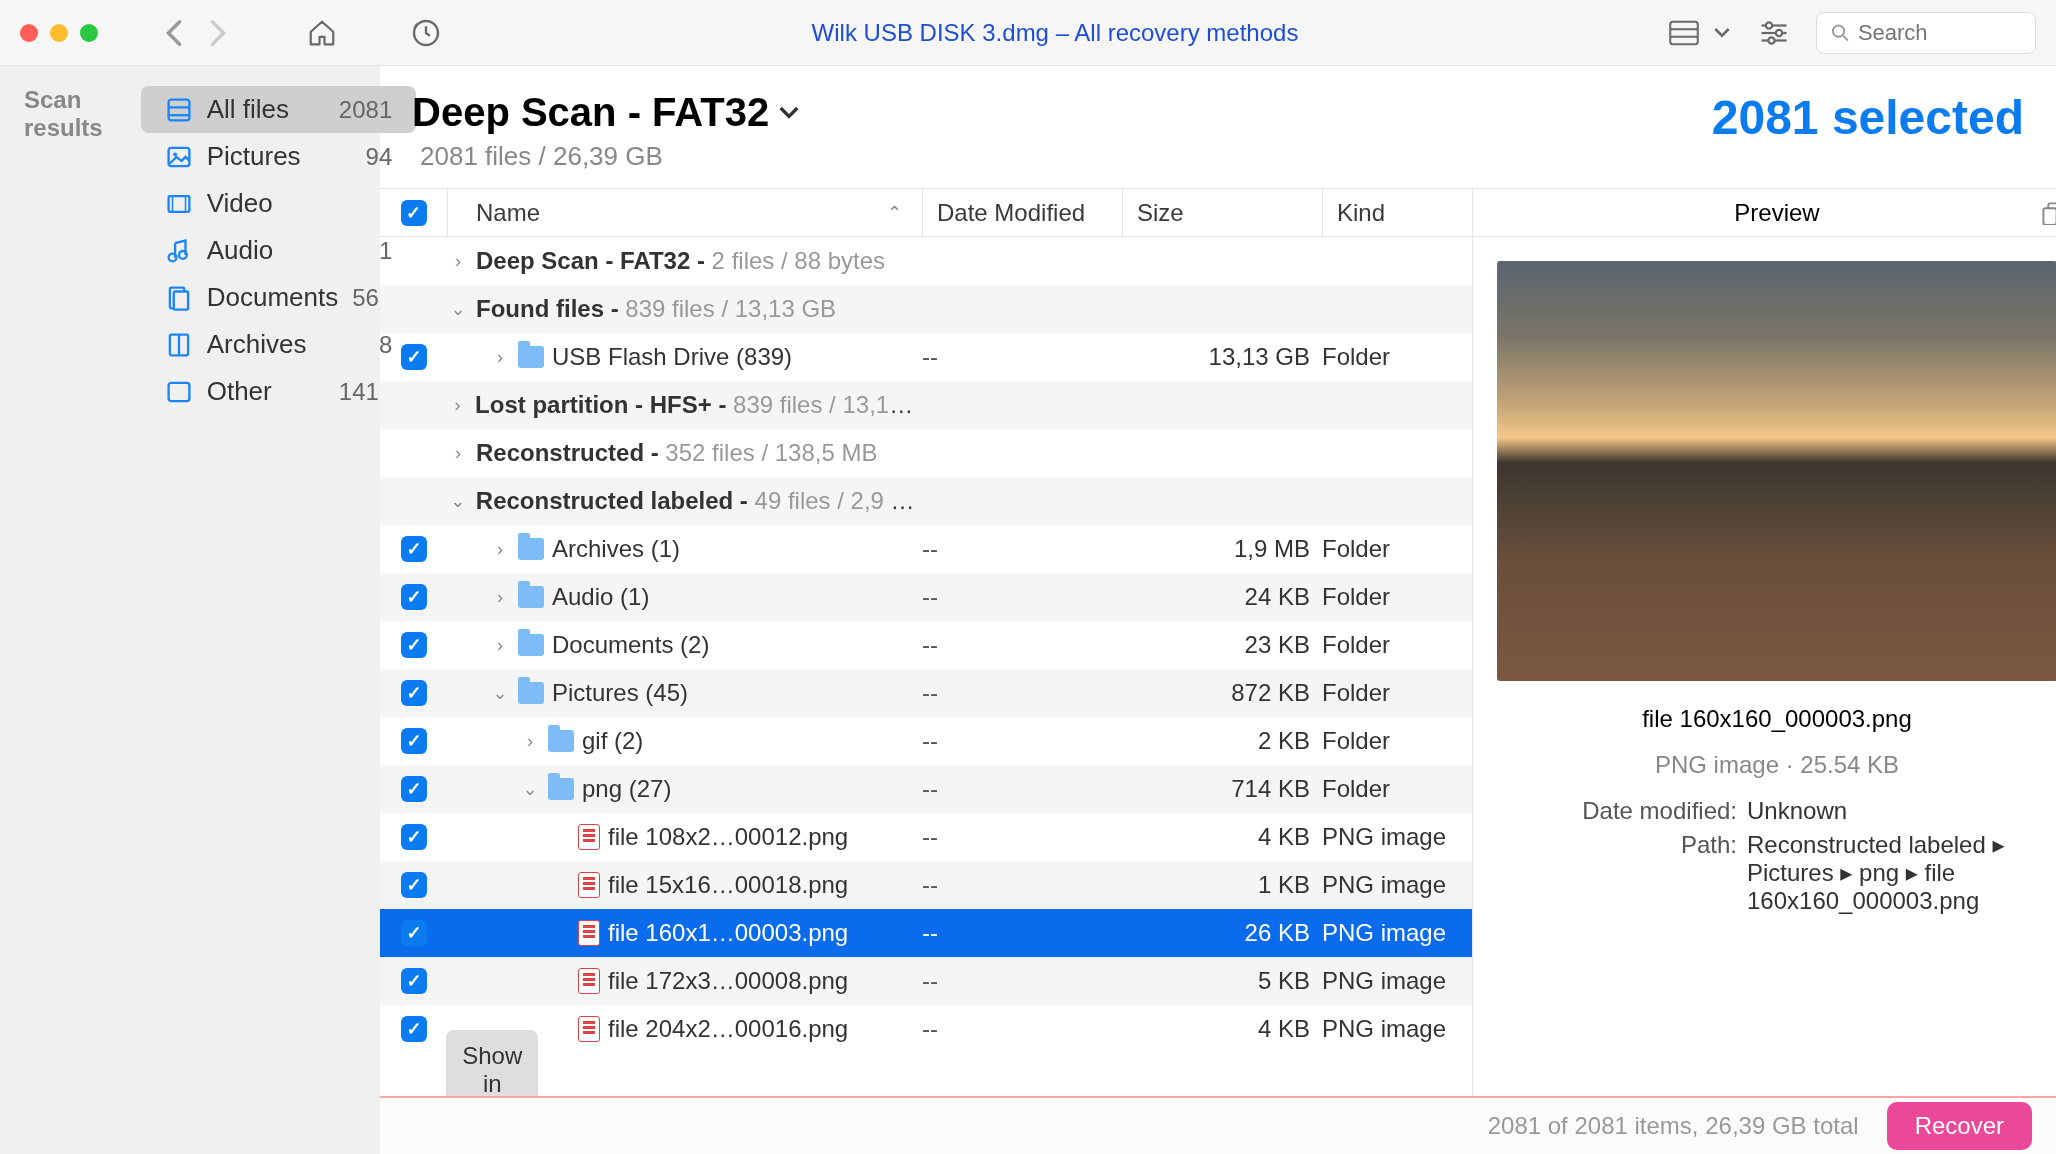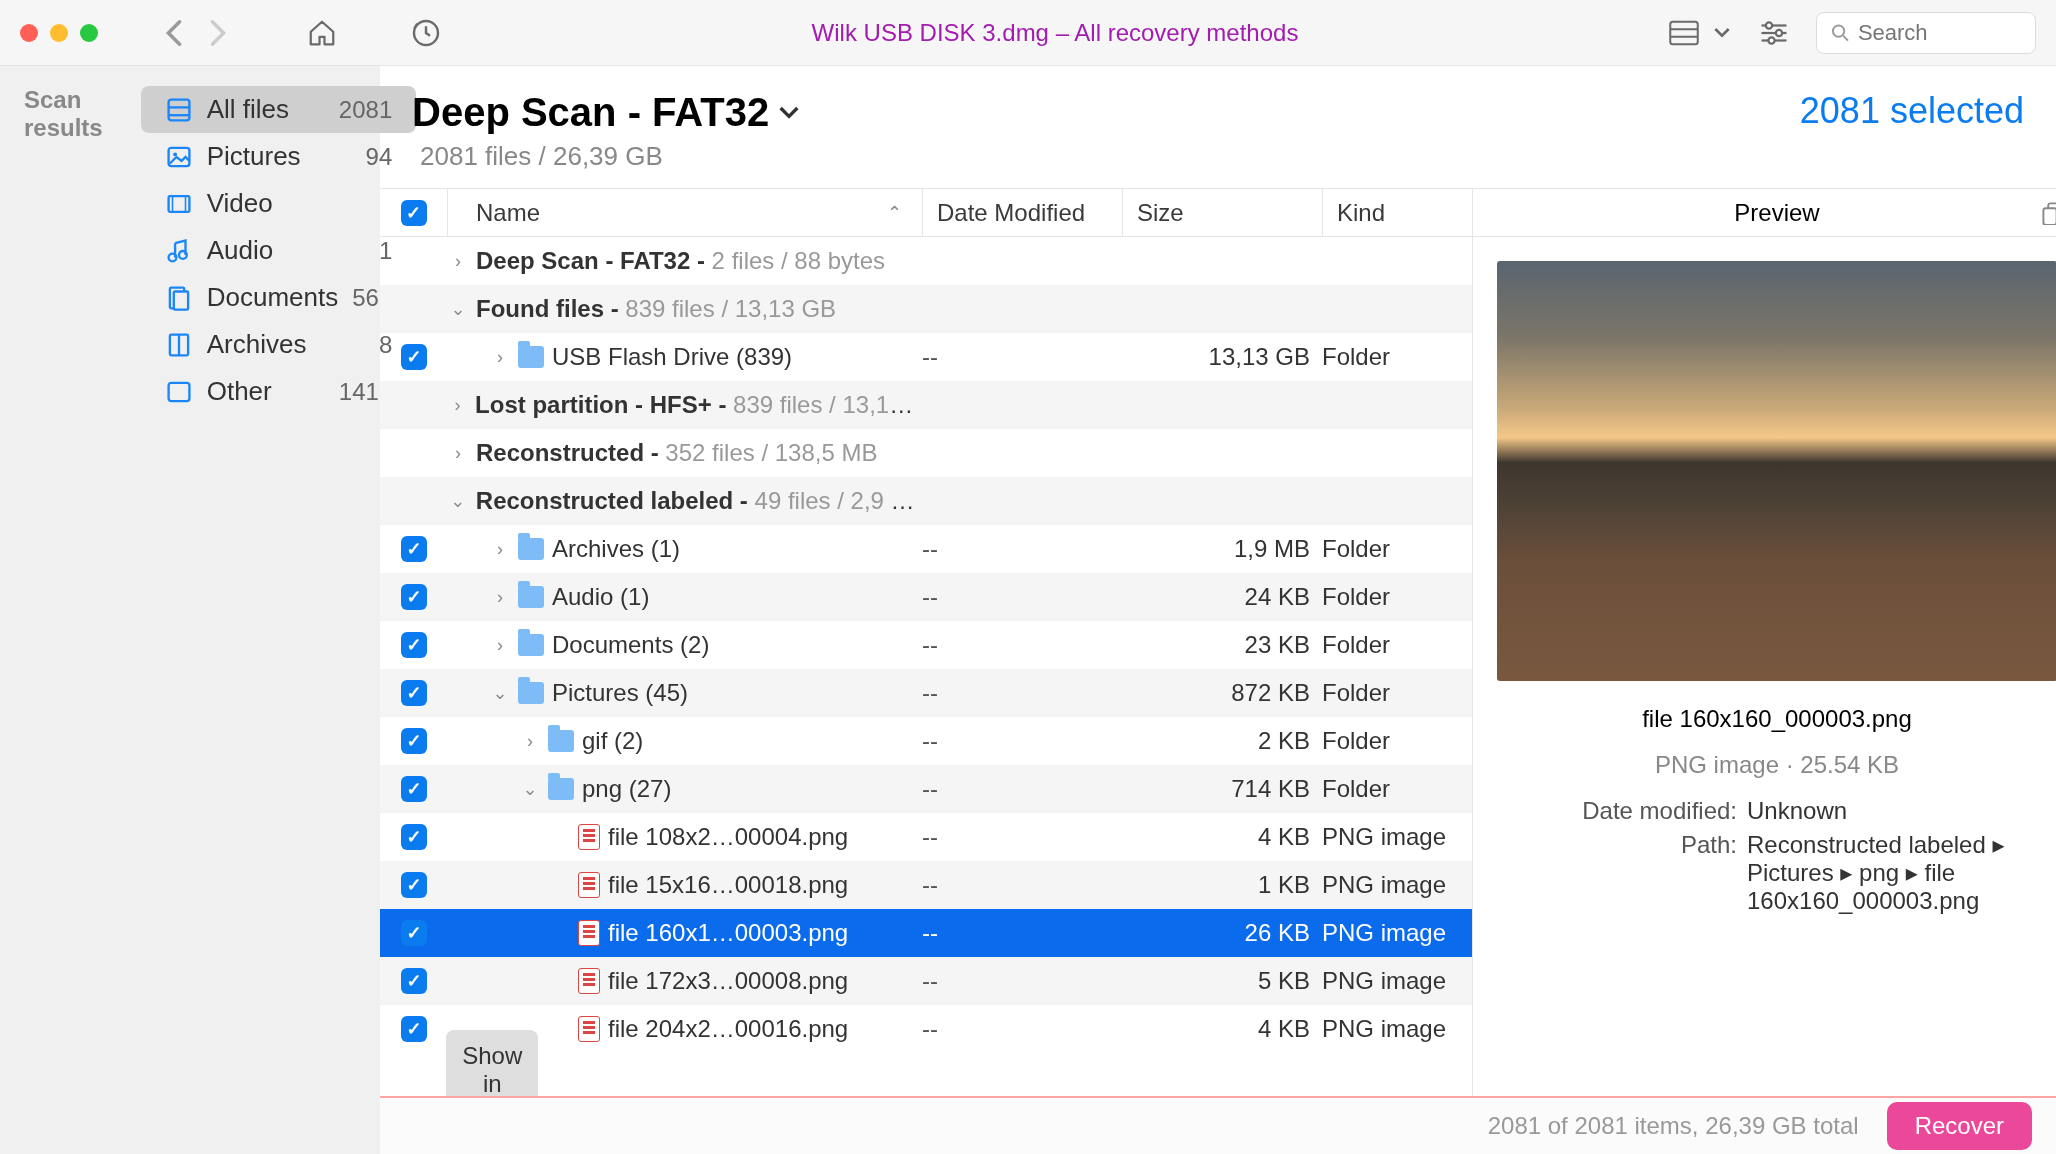--- a/index.html
+++ b/index.html
@@ -8,21 +8,21 @@
 
 
 .toolbar { height: 66px; display: flex; align-items: center; padding: 0 20px; background: #f6f6f6; border-bottom: 1px solid #e5e5e5; gap: 18px; }
 .traffic { display: flex; gap: 12px; }
 .dot { width: 18px; height: 18px; border-radius: 50%; }
 .dot.red { background: #ff5f57; }
 .dot.yellow { background: #febc2e; }
 .dot.green { background: #28c840; }
 .nav-btns { display: flex; gap: 8px; margin-left: 40px; }
 .icon-btn { width: 36px; height: 36px; display: flex; align-items: center; justify-content: center; color: #6a6a6a; cursor: pointer; }
-.title { flex: 1; text-align: center; font-size: 24px; color: #a21caf; font-weight: 500; }
+.title { flex: 1; text-align: center; font-size: 24px; color: #1d4ed8; font-weight: 500; }
 .toolbar-right { display: flex; align-items: center; gap: 24px; }
 .search-box { display: flex; align-items: center; background: #fff; border: 1px solid #dcdcdc; border-radius: 8px; padding: 6px 14px; width: 220px; height: 42px; }
 .search-box input { border: none; outline: none; font-size: 22px; color: #888; width: 100%; background: transparent; }
 
 
 .body { flex: 1; display: flex; min-height: 0; }
 
 
 .sidebar { width: 380px; background: #f0f0f0; display: flex; flex-direction: row; padding-top: 20px; }
 .sidebar-title { font-size: 24px; font-weight: 600; color: #888; padding: 0 24px 16px; }
@@ -33,21 +33,21 @@
 .sb-count { font-size: 24px; color: #666; }
 .sidebar-footer { margin-top: auto; padding: 16px; }
 .show-finder { width: 100%; background: #dedede; border: none; border-radius: 8px; padding: 12px; font-size: 24px; color: #333; cursor: pointer; }
 
 
 .main { flex: 1; display: flex; flex-direction: column; min-width: 0; }
 .main-header { padding: 24px 32px 16px; display: flex; justify-content: space-between; align-items: flex-start; }
 .mh-left { }
 .mh-title { font-size: 40px; font-weight: 700; display: flex; align-items: center; gap: 10px; }
 .mh-sub { font-size: 26px; color: #888; margin-top: 6px; padding-left: 8px;}
-.mh-right { font-size: 36px; color: #0a7cf0; font-weight: 400; }
+.mh-right { font-size: 48px; color: #0a7cf0; font-weight: 700; }
 
 
 .table { flex: 1; display: flex; min-height: 0; border-top: 1px solid #e5e5e5; }
 .filecol { width: 1093px; display: flex; flex-direction: column; min-height: 0; border-right: 1px solid #e5e5e5; }
 .thead { display: flex; align-items: center; height: 48px; border-bottom: 1px solid #e5e5e5; font-size: 24px; color: #3a3a3a; font-weight: 500; }
 .th-check { width: 68px; display:flex; justify-content:center; border-right: 1px solid #e5e5e5; height:100%; align-items:center;}
 .th-name { flex: 1; padding-left: 28px; display:flex; justify-content:space-between; align-items:center; padding-right:20px;}
 .th-date { width: 200px; padding-left: 14px; border-left: 1px solid #e5e5e5; height:100%; display:flex; align-items:center;}
 .th-size { width: 200px; padding-left: 14px; border-left: 1px solid #e5e5e5; height:100%; display:flex; align-items:center;}
 .th-kind { width: 150px; padding-left: 14px; border-left: 1px solid #e5e5e5; height:100%; display:flex; align-items:center;}
@@ -417,21 +417,21 @@
       <div class="r-size">714 KB</div>
       <div class="r-kind">Folder</div>
               </div>
               <div class="row">
                 <div class="r-check">
                   <div class="chk">✓</div>
                 </div>
       <div class="r-name" style="padding-left:102px">
                   <span class="disclosure"></span>
                   <span class="file-ic"></span>
-        <span class="r-name-text">file 108x2…00004.png</span>
+        <span class="r-name-text">file 108x2…00012.png</span>
       </div>
       <div class="r-date">--</div>
       <div class="r-size">4 KB</div>
       <div class="r-kind">PNG image</div>
               </div>
               <div class="row alt">
                 <div class="r-check">
                   <div class="chk">✓</div>
                 </div>
       <div class="r-name" style="padding-left:102px">

